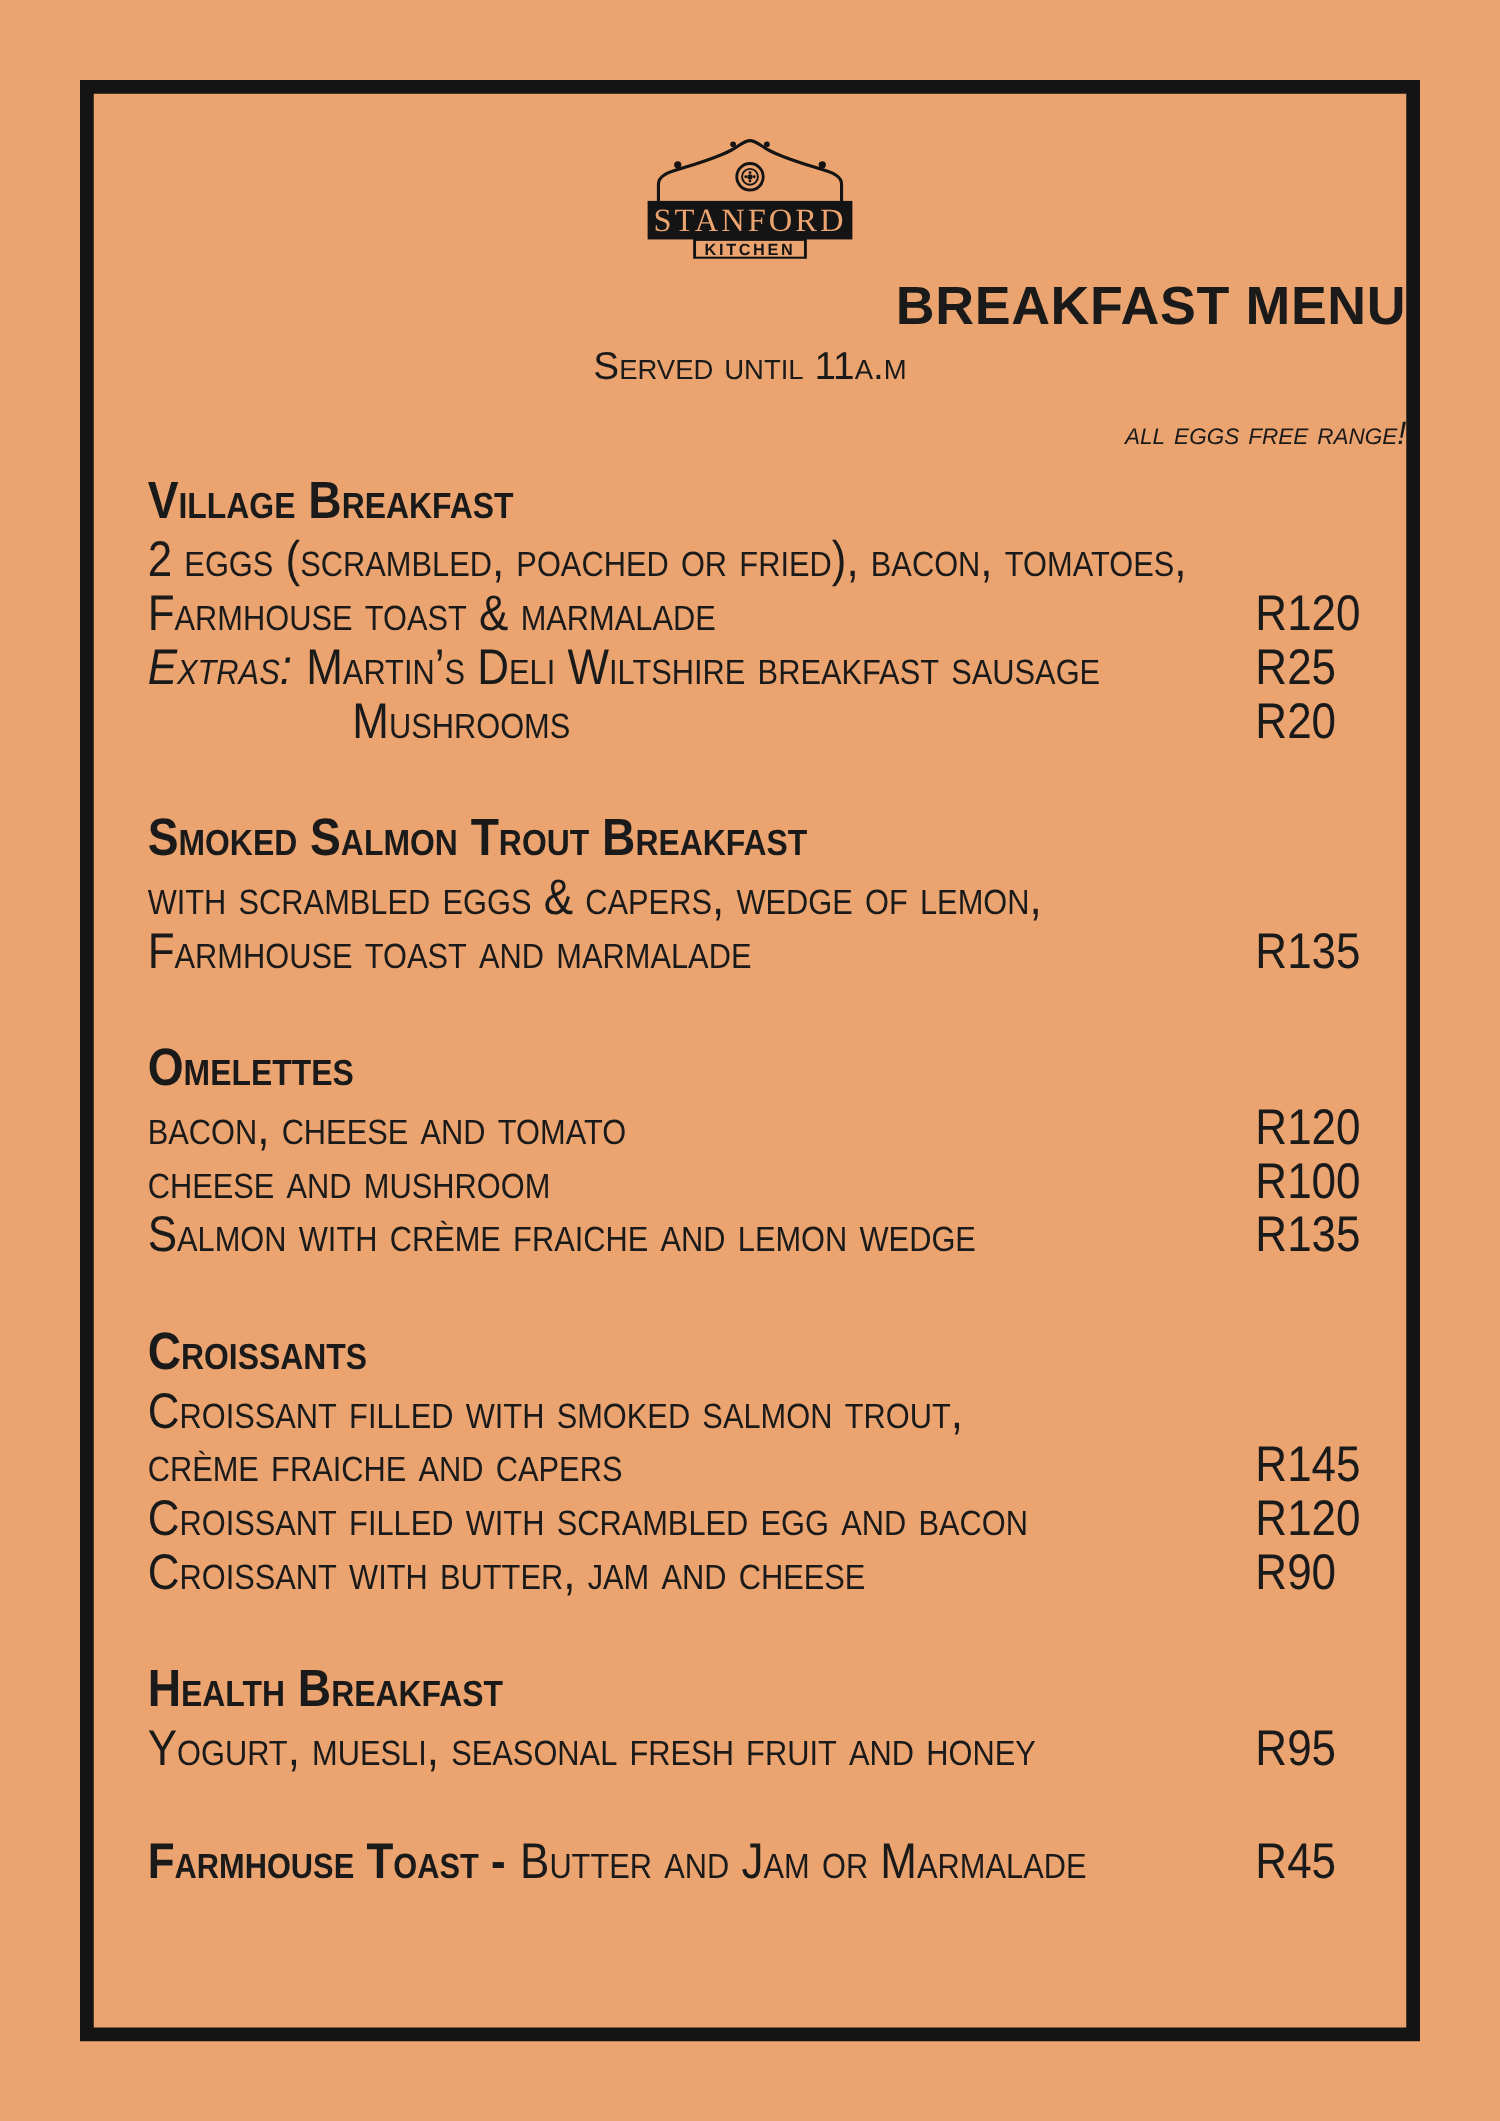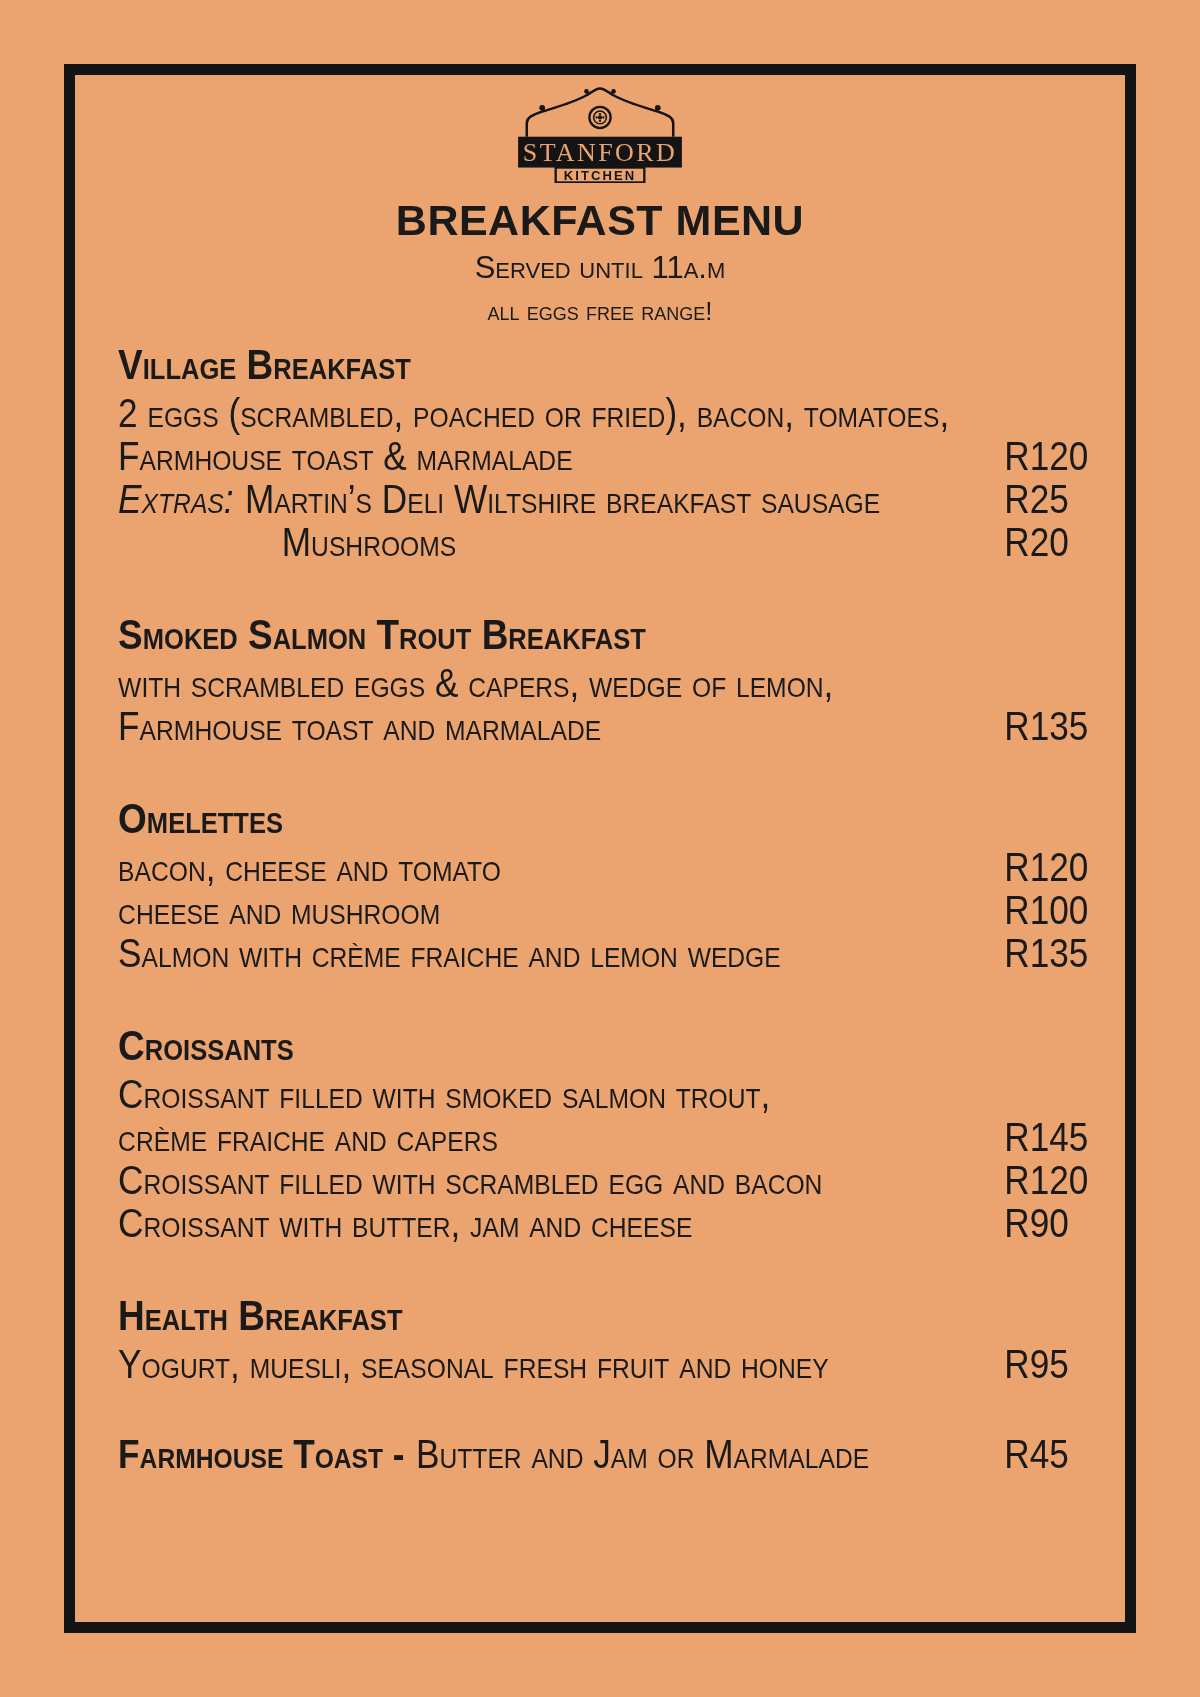--- a/index.html
+++ b/index.html
@@ -12,43 +12,43 @@
     width:1200px; height:1697px;
     background:#EBA46F;
     overflow:hidden;
   }
   .frame {
     position:absolute; left:64px; top:64px;
     width:1072px; height:1569px;
     border:11px solid #141414;
     box-sizing:border-box;
   }
-  .content { }
+  .content { padding-top:24px; }
 
   .logo-wrap { text-align:center; }
   .logo-svg { display:inline-block; width:212px; height:108px; }
 
   .title {
-    text-align:center;
+    text-align:right;
     font-size:43px; font-weight:700;
     letter-spacing:0.5px;
     margin-top:10px;
     line-height:46px;
   }
   .subtitle {
     text-align:center;
     font-size:31px; 
     font-variant:small-caps;
     margin-top:8px; line-height:34px;
   }
   .note {
-    text-align:center;
-    font-size:26px; 
-    font-variant:small-caps;
-    margin-top:12px; line-height:28px;
+    text-align:right;
+    font-size:26px; font-style:italic;
+    font-variant:small-caps;
+    margin-top:22px; line-height:28px;
   }
 
   .menu-body {
     margin-top:16px;
     width:1193px;
     padding-left:49px;
     box-sizing:border-box;
     transform:scaleX(0.88);
     transform-origin:0 0;
   }

